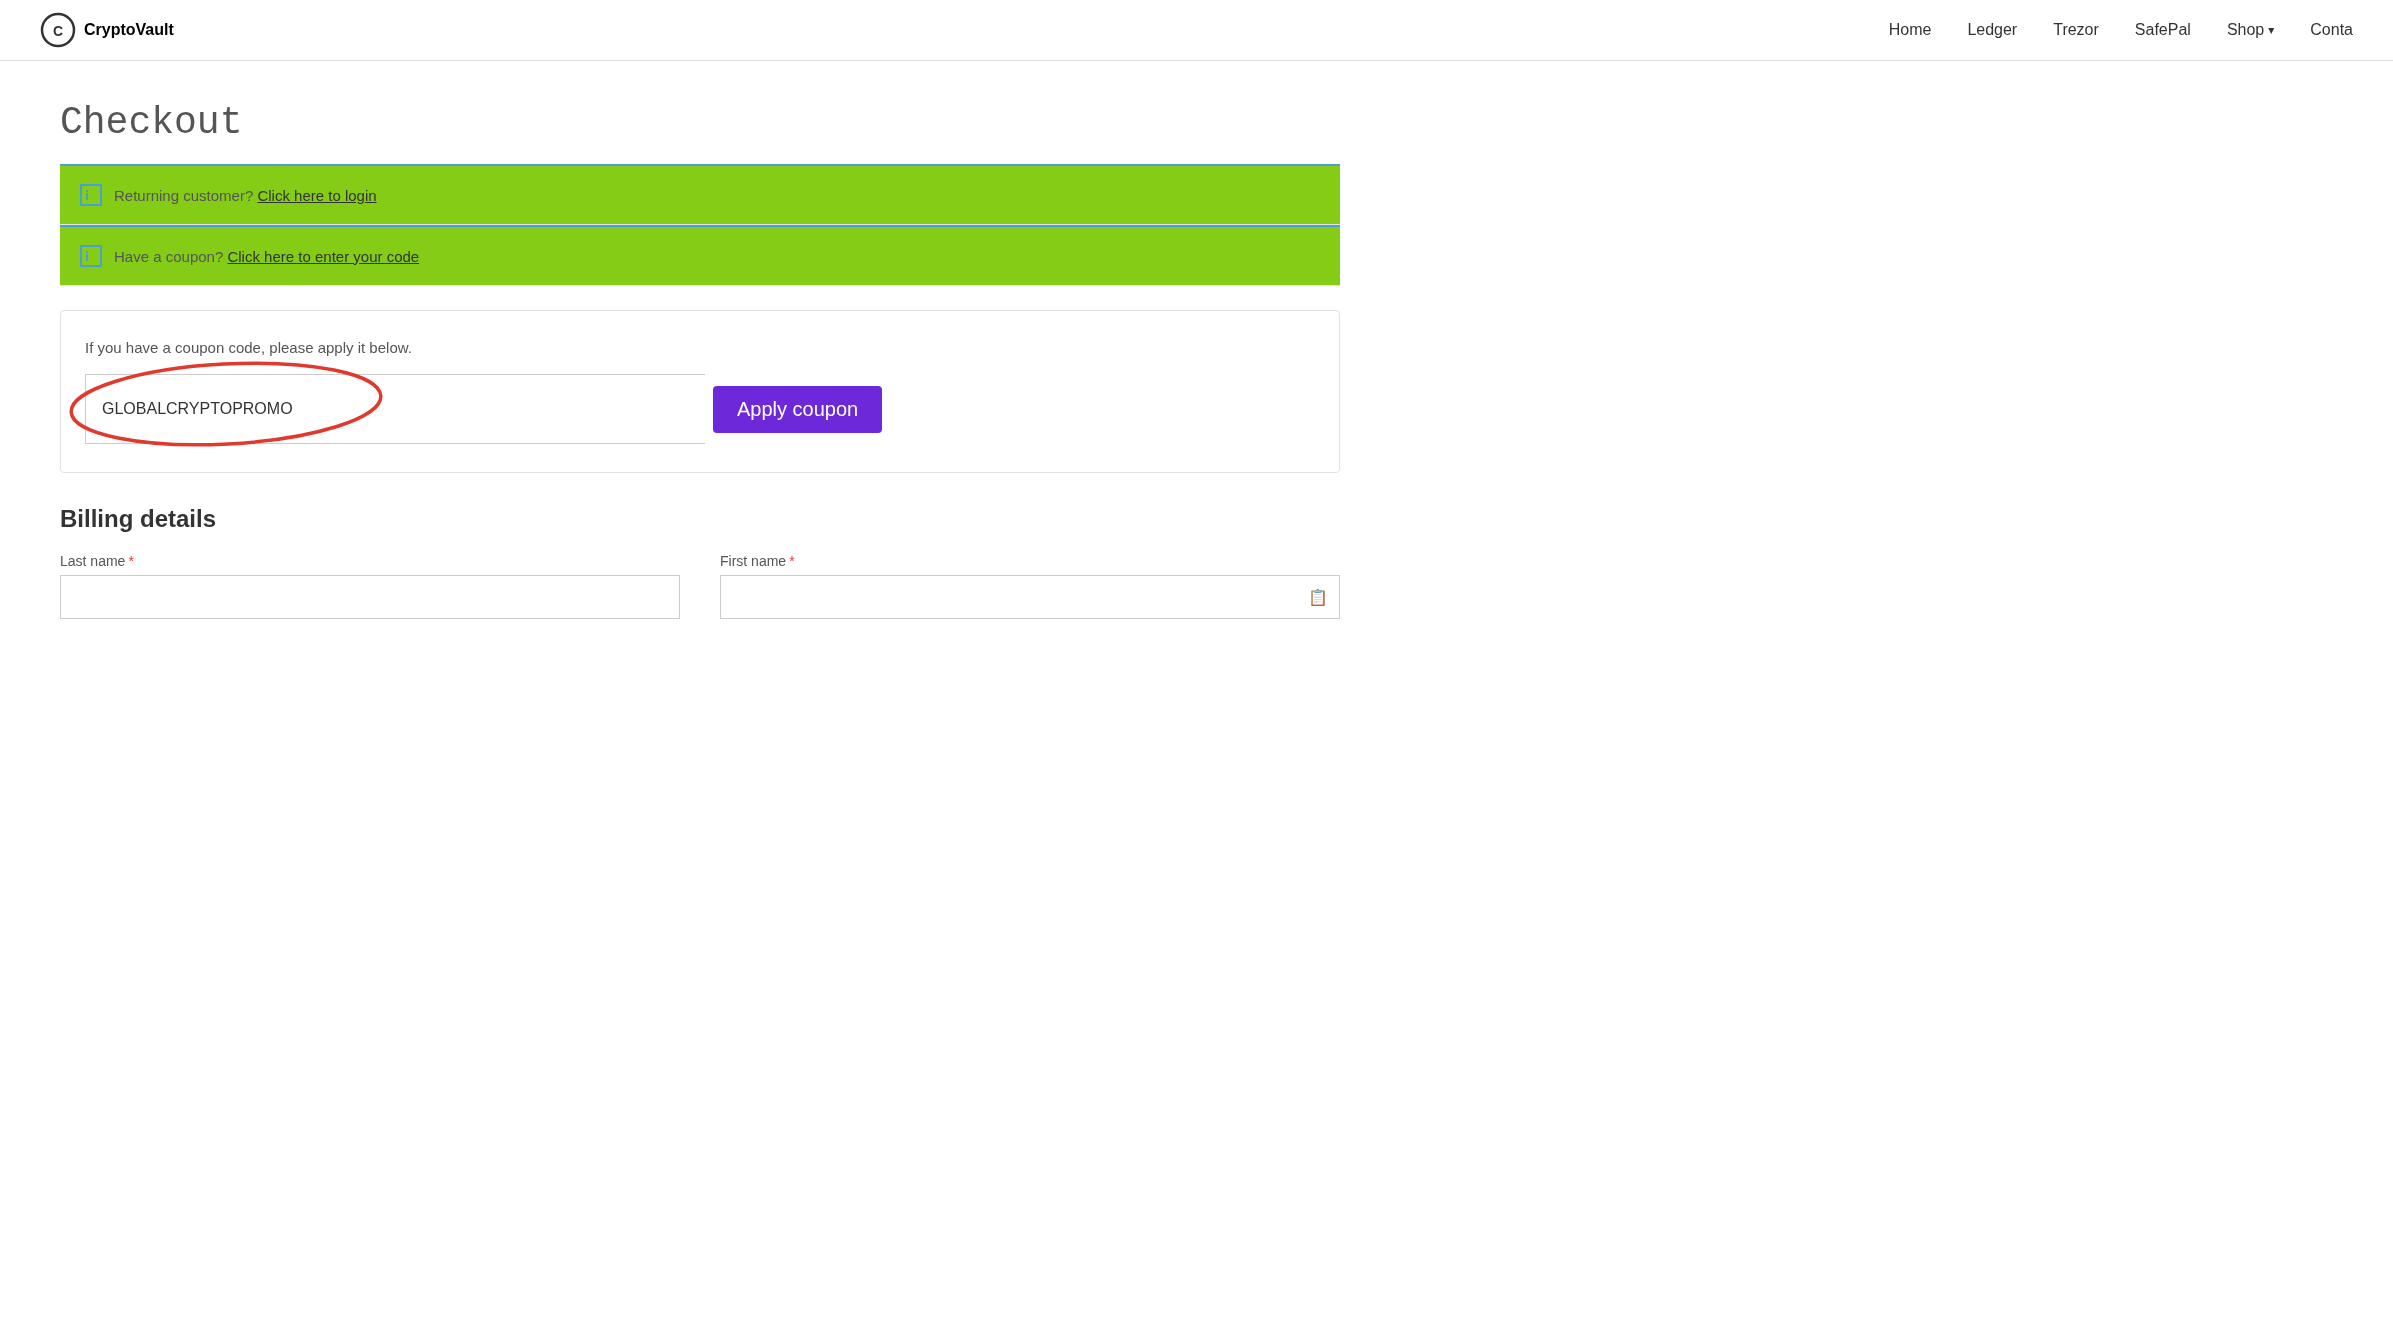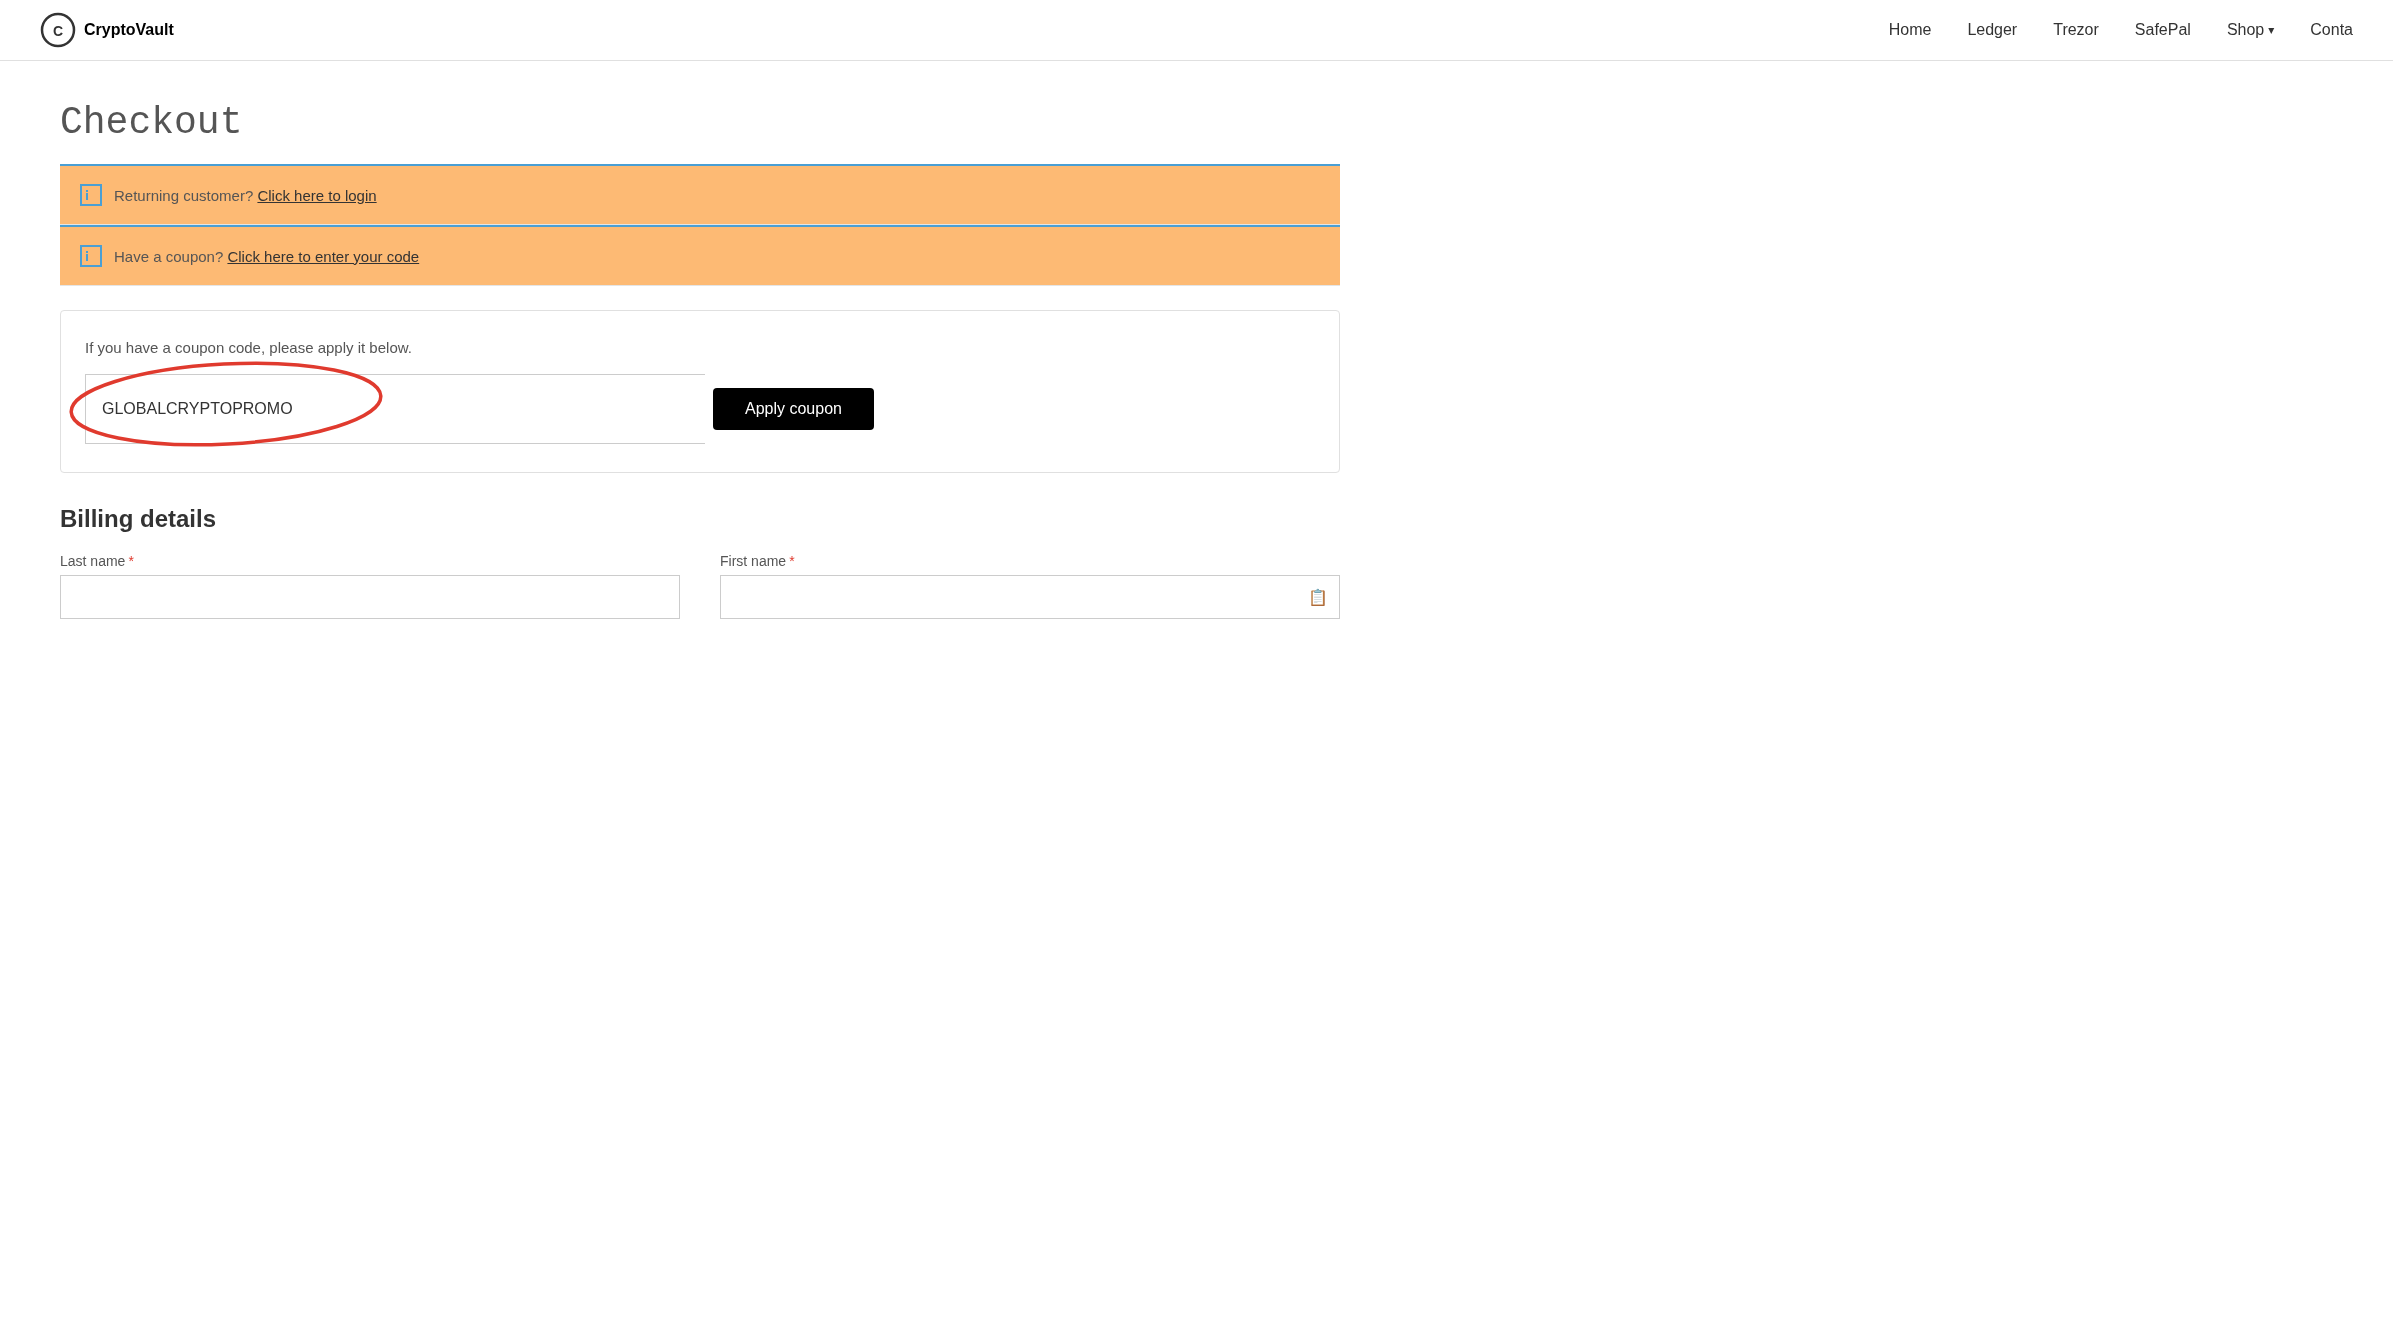--- a/index.html
+++ b/index.html
@@ -76,21 +76,21 @@
     }
 
     .divider-blue {
       height: 2px;
       background: #4a9fd4;
       margin-bottom: 0;
     }
 
     
     .notice-bar {
-      background: #fdba74;
+      background: #84cc16;
       padding: 18px 20px;
       display: flex;
       align-items: center;
       gap: 12px;
       border-bottom: 1px solid #e5e5e5;
     }
 
     .notice-icon {
       width: 22px;
       height: 22px;
@@ -136,25 +136,25 @@
       width: 100%;
       padding: 25px 16px;
       font-size: 16px;
       border: 1px solid #ccc;
       border-right: none;
       outline: none;
       color: #333;
     }
 
     .apply-btn {
-      padding: 12px 32px;
-      background: #000000;
+      padding: 12px 24px;
+      background: #6d28d9;
       color: #fff;
       border: none;
-      font-size: 16px;
+      font-size: 20px;
       cursor: pointer;
       border-radius: 4px;
       margin-left: 8px;
       white-space: nowrap;
     }
 
     
     .billing-section {
       margin-top: 32px;
     }

